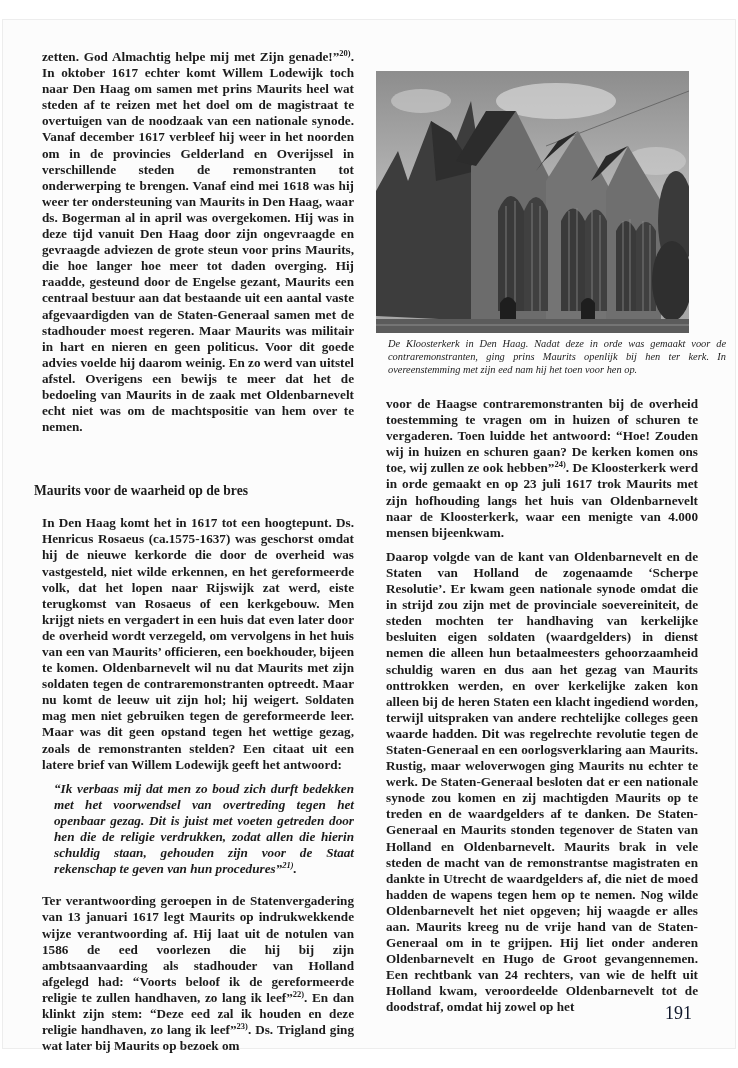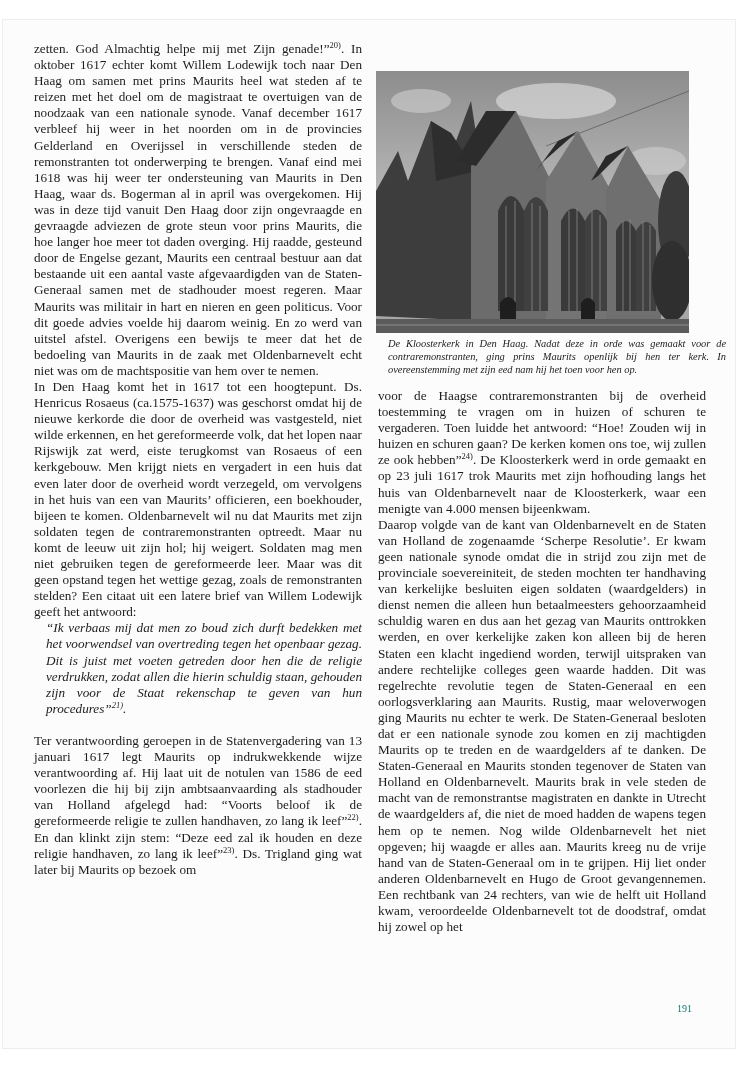--- a/index.html
+++ b/index.html
@@ -34,21 +34,22 @@
   }
   .col-left {
     left: 34px;
     top: 41px;
   }
   .col-right {
     left: 378px;
     top: 388px;
   }
   .col p {
-    margin: 0;
+    margin: 8px;
+    font-weight: bold;
   }
   .col p.spaced {
     margin-top: 16px;
   }
   .col p.quote {
     font-style: italic;
     padding-left: 12px;
     text-indent: 0;
   }
   .col h2 {
@@ -83,33 +84,34 @@
     line-height: 13.2px;
     font-style: italic;
     text-align: justify;
     color: #222;
   }
   .page-number {
     position: absolute;
     left: 660px;
     top: 1003px;
     width: 32px;
-    font-size: 10px;
+    font-size: 18px;
     text-align: right;
-    color: #0f766e;
+    color: #0f172a;
   }
 </style>
 </head>
 <body>
 
 <div class="page"></div>
 
 <div class="col col-left">
   <p><span>zetten. God Almachtig helpe mij met Zijn genade!”</span><sup>20)</sup><span>. In oktober 1617 echter komt Willem Lodewijk toch naar Den Haag om samen met prins Maurits heel wat steden af te reizen met het doel om de magistraat te overtuigen van de noodzaak van een nationale synode. Vanaf december 1617 verbleef hij weer in het noorden om in de provincies Gelderland en Overijssel in verschillende steden de remonstranten tot onderwerping te brengen. Vanaf eind mei 1618 was hij weer ter ondersteuning van Maurits in Den Haag, waar ds. Bogerman al in april was overgekomen. Hij was in deze tijd vanuit Den Haag door zijn ongevraagde en gevraagde adviezen de grote steun voor prins Maurits, die hoe langer hoe meer tot daden overging. Hij raadde, gesteund door de Engelse gezant, Maurits een centraal bestuur aan dat bestaande uit een aantal vaste afgevaardigden van de Staten-Generaal samen met de stadhouder moest regeren. Maar Maurits was militair in hart en nieren en geen politicus. Voor dit goede advies voelde hij daarom weinig. En zo werd van uitstel afstel. Overigens een bewijs te meer dat het de bedoeling van Maurits in de zaak met Oldenbarnevelt echt niet was om de machtspositie van hem over te nemen.</span></p>
 
+  <h2>Maurits voor de waarheid op de bres</h2>
 
   <p>In Den Haag komt het in 1617 tot een hoogtepunt. Ds. Henricus Rosaeus (ca.1575-1637) was geschorst omdat hij de nieuwe kerkorde die door de overheid was vastgesteld, niet wilde erkennen, en het gereformeerde volk, dat het lopen naar Rijswijk zat werd, eiste terugkomst van Rosaeus of een kerkgebouw. Men krijgt niets en vergadert in een huis dat even later door de overheid wordt verzegeld, om vervolgens in het huis van een van Maurits’ officieren, een boekhouder, bijeen te komen. Oldenbarnevelt wil nu dat Maurits met zijn soldaten tegen de contraremonstranten optreedt. Maar nu komt de leeuw uit zijn hol; hij weigert. Soldaten mag men niet gebruiken tegen de gereformeerde leer. Maar was dit geen opstand tegen het wettige gezag, zoals de remonstranten stelden? Een citaat uit een latere brief van Willem Lodewijk geeft het antwoord:</p>
 
   <p class="quote"><span>“Ik verbaas mij dat men zo boud zich durft bedekken met het voorwendsel van overtreding tegen het openbaar gezag. Dit is juist met voeten getreden door hen die de religie verdrukken, zodat allen die hierin schuldig staan, gehouden zijn voor de Staat rekenschap te geven van hun procedures”</span><sup>21)</sup><span>.</span></p>
 
   <p class="spaced"><span>Ter verantwoording geroepen in de Statenvergadering van 13 januari 1617 legt Maurits op indrukwekkende wijze verantwoording af. Hij laat uit de notulen van 1586 de eed voorlezen die hij bij zijn ambtsaanvaarding als stadhouder van Holland afgelegd had: “Voorts beloof ik de gereformeerde religie te zullen handhaven, zo lang ik leef”</span><sup>22)</sup><span>. En dan klinkt zijn stem: “Deze eed zal ik houden en deze religie handhaven, zo lang ik leef”</span><sup>23)</sup><span>. Ds. Trigland ging wat later bij Maurits op bezoek om</span></p>
 </div>
 
 <div class="figure">
   <svg width="313" height="262" viewBox="0 0 313 262">

